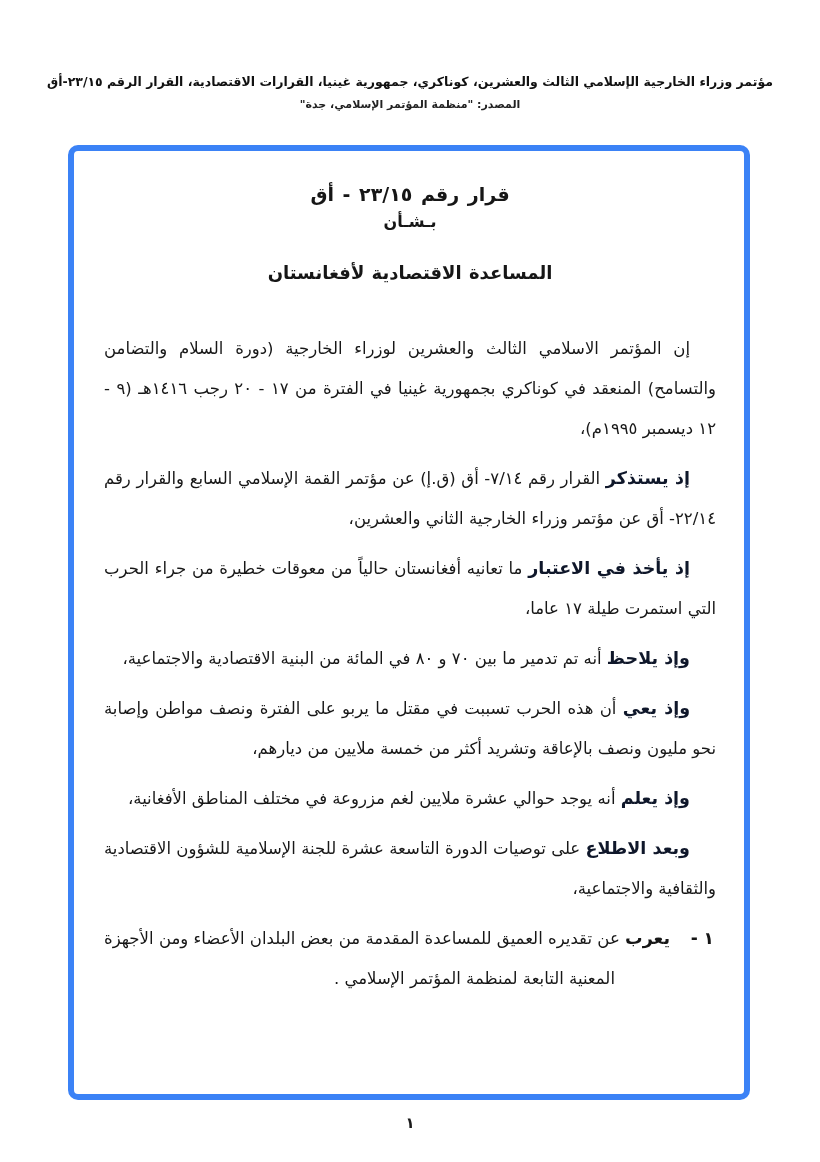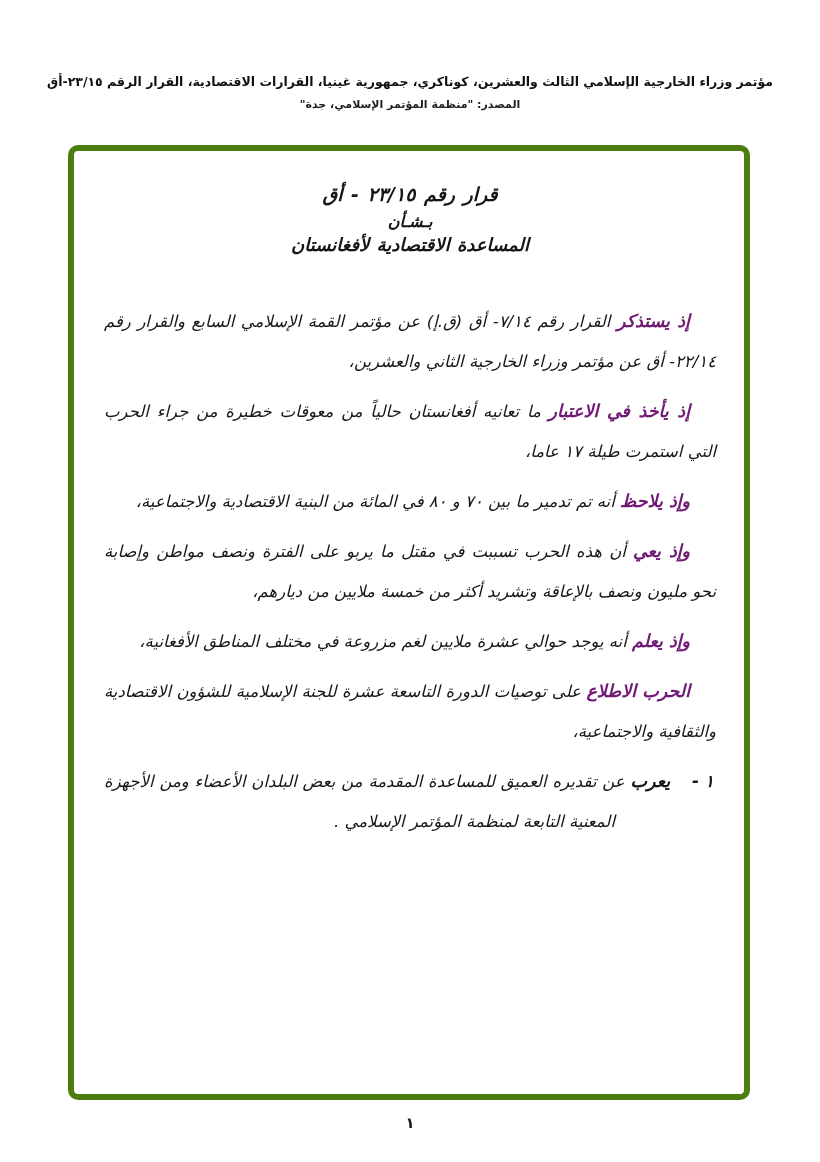--- a/index.html
+++ b/index.html
@@ -39,62 +39,61 @@
     font-weight: bold;
     color: #222;
   }
   
   .green-box {
     position: absolute;
     left: 68px;
     top: 145px;
     width: 682px;
     height: 955px;
-    border: 6px solid #4d7c0f;
+    border: 6px solid #3b82f6;
     border-radius: 10px;
     padding: 30px 28px 0 30px;
     direction: rtl;
     background: #ffffff;
-    font-style: italic;
   }
   
   .title-block { text-align: center; margin-bottom: 44px; }
   .title-block .t1 {
     font-size: 19px;
     font-weight: bold;
     line-height: 26px;
     word-spacing: 2px;
   }
   .title-block .t2 {
     margin-top: 4px;
     font-size: 16px;
     font-weight: bold;
     line-height: 22px;
     letter-spacing: 0.5px;
   }
   .title-block .t3 {
-    margin-top: 0;
+    margin-top: 28px;
     font-size: 18px;
     font-weight: bold;
     line-height: 24px;
     word-spacing: 1px;
   }
   
   .para {
     font-size: 16.5px;
     line-height: 40px;
     text-align: justify;
     text-indent: 26px;
     margin-bottom: 9px;
     color: #171717;
   }
   .para .lead {
     font-weight: bold;
     font-size: 17.5px;
-    color: #701a75;
+    color: #0f172a;
   }
   .para.indent-deep { text-indent: 80px; }
   
   .num-item {
     display: flex;
     margin-top: 4px;
   }
   .num-item .num {
     flex: 0 0 46px;
     font-size: 17px;
@@ -139,20 +138,23 @@
   </div>
 
   <div class="green-box">
 
     <div class="title-block">
       <div class="t1">قرار رقم ٢٣/١٥ - أق</div>
       <div class="t2">بـشـأن</div>
       <div class="t3">المساعدة الاقتصادية لأفغانستان</div>
     </div>
 
+    <p class="para">
+      <span>إن المؤتمر الاسلامي الثالث والعشرين لوزراء الخارجية (دورة السلام والتضامن والتسامح) المنعقد في كوناكري بجمهورية غينيا في الفترة من ١٧ - ٢٠ رجب ١٤١٦هـ (٩ - ١٢ ديسمبر ١٩٩٥م)،</span>
+    </p>
 
     <p class="para">
       <span class="lead">إذ يستذكر</span>
       <span>القرار رقم ٧/١٤- أق (ق.إ) عن مؤتمر القمة الإسلامي السابع والقرار رقم ٢٢/١٤- أق عن مؤتمر وزراء الخارجية الثاني والعشرين،</span>
     </p>
 
     <p class="para">
       <span class="lead">إذ يأخذ في الاعتبار</span>
       <span>ما تعانيه أفغانستان حالياً من معوقات خطيرة من جراء الحرب التي استمرت طيلة ١٧ عاما،</span>
     </p>
@@ -166,21 +168,21 @@
       <span class="lead">وإذ يعي</span>
       <span>أن هذه الحرب تسببت في مقتل ما يربو على الفترة ونصف مواطن وإصابة نحو مليون ونصف بالإعاقة وتشريد أكثر من خمسة ملايين من ديارهم،</span>
     </p>
 
     <p class="para">
       <span class="lead">وإذ يعلم</span>
       <span>أنه يوجد حوالي عشرة ملايين لغم مزروعة في مختلف المناطق الأفغانية،</span>
     </p>
 
     <p class="para">
-      <span class="lead">الحرب الاطلاع</span>
+      <span class="lead">وبعد الاطلاع</span>
       <span>على توصيات الدورة التاسعة عشرة للجنة الإسلامية للشؤون الاقتصادية والثقافية والاجتماعية،</span>
     </p>
 
 
     <div class="num-item">
       <span class="num">١ -</span>
       <div class="item-text">
         <span class="lead">يعرب</span>
         <span>عن تقديره العميق للمساعدة المقدمة من بعض البلدان الأعضاء ومن الأجهزة المعنية التابعة لمنظمة المؤتمر الإسلامي .</span>
       </div>

